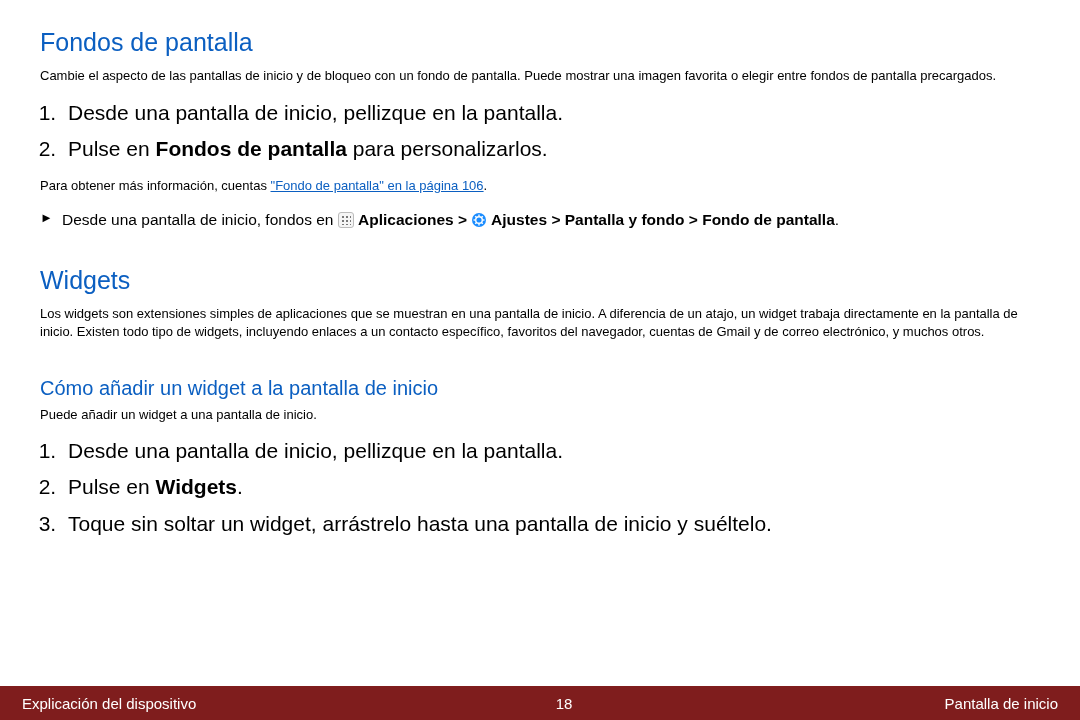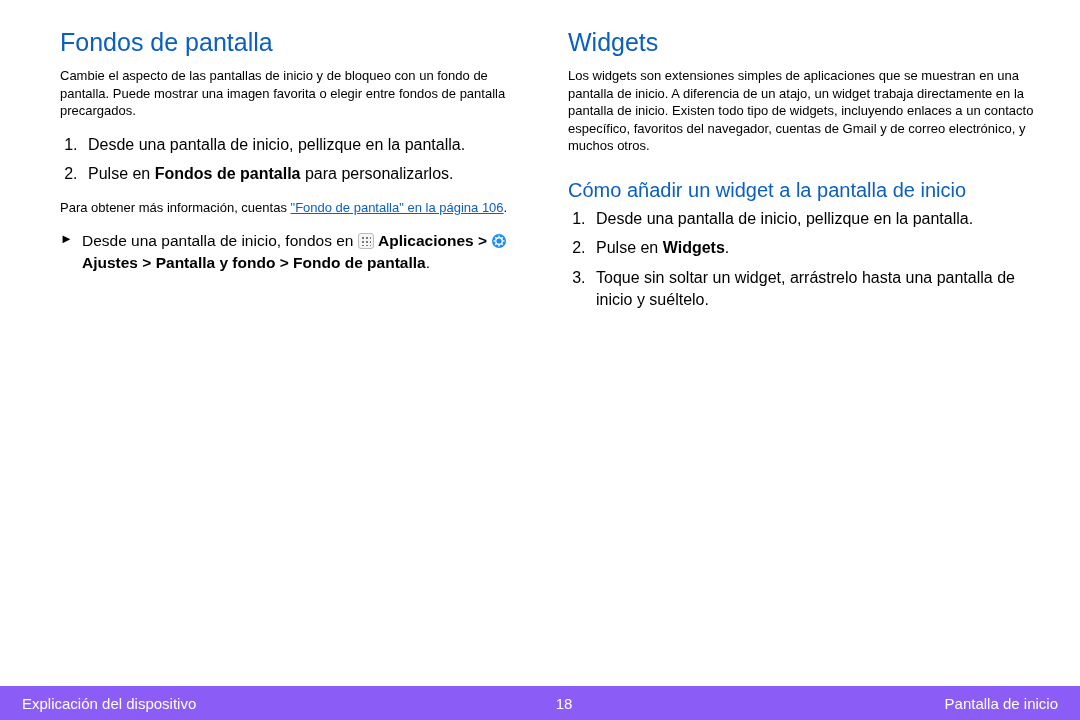--- a/index.html
+++ b/index.html
@@ -1,24 +1,24 @@
 <!DOCTYPE html>
 <html><head>
 <meta charset="utf-8">
 <style>
   * { box-sizing: border-box; margin: 0; padding: 0; }
   html, body { width: 1080px; height: 720px; font-family: Arial, Helvetica, sans-serif; background: #fff; color: #000; }
   .page { width: 1080px; height: 720px; position: relative; }
-  .content { display: flex; padding: 28px 40px 0 60px; gap: 36px; }
+  .content { display: flex; padding: 28px 40px 0 40px; gap: 36px; flex-direction: column; }
   .col { flex: 1; min-width: 0; }
   h1 { color: #0b5fc1; font-size: 25px; font-weight: 400; margin-bottom: 10px; }
-  h2 { color: #0b5fc1; font-size: 20px; font-weight: 400; margin-top: 24px; margin-bottom: 6px; }
+  h2 { color: #0b5fc1; font-size: 20px; font-weight: 400; margin-top: 36px; margin-bottom: 6px; }
   p { font-size: 13px; line-height: 1.35; margin-bottom: 14px; }
   ol { padding-left: 22px; margin-bottom: 14px; }
-  ol li { font-size: 16px; line-height: 1.35; padding-left: 6px; margin-bottom: 8px; }
+  ol li { font-size: 21px; line-height: 1.35; padding-left: 6px; margin-bottom: 8px; }
   .arrow-list { list-style: none; padding-left: 22px; }
   .arrow-list li { position: relative; font-size: 15.5px; line-height: 1.4; }
   .arrow-list li::before { content: "►"; position: absolute; left: -22px; top: 0; font-size: 13px; }
   .link { color: #0b5fc1; text-decoration: underline; cursor: pointer; }
   b { font-weight: 700; }
   .icon-apps {
     display: inline-block; width: 16px; height: 16px; border: 1px solid #bbb; border-radius: 3px;
     vertical-align: -3px; position: relative; background: #f5f5f5;
   }
   .icon-apps::before {
@@ -36,21 +36,21 @@
     background-size: 4px 4px;
     background-position: 0 0, 4px 0, 8px 0, 0 4px, 4px 4px, 8px 4px, 0 8px, 4px 8px, 8px 8px;
     background-repeat: no-repeat;
   }
   .icon-gear {
     display: inline-block; width: 16px; height: 16px; vertical-align: -3px;
   }
   .icon-gear svg { width: 16px; height: 16px; }
   .footer {
     position: absolute; left: 0; right: 0; bottom: 0; height: 34px;
-    background: #8b5cf6; color: #fff; display: flex; align-items: center;
+    background: #7f1d1d; color: #fff; display: flex; align-items: center;
     justify-content: space-between; padding: 0 22px; font-size: 15px;
   }
   .footer-center { position: absolute; left: 50%; transform: translateX(-50%); margin-left: 24px; }
 </style>
 </head>
 <body>
 
 <div class="page">
   <div class="content">
 
@@ -84,20 +84,21 @@
                 </g>
               </svg></span><b> Ajustes</b><b> &gt; </b><b>Pantalla y fondo</b><b> &gt; </b><b>Fondo de pantalla</b><span>.</span>
         </li>
       </ul>
     </div>
 
     <div class="col">
       <h1>Widgets</h1>
       <p>Los widgets son extensiones simples de aplicaciones que se muestran en una pantalla de inicio. A diferencia de un atajo, un widget trabaja directamente en la pantalla de inicio. Existen todo tipo de widgets, incluyendo enlaces a un contacto específico, favoritos del navegador, cuentas de Gmail y de correo electrónico, y muchos otros.</p>
       <h2>Cómo añadir un widget a la pantalla de inicio</h2>
+      <p>Puede añadir un widget a una pantalla de inicio.</p>
       <ol>
         <li>Desde una pantalla de inicio, pellizque en la pantalla.</li>
         <li>
           <span>Pulse en </span><b>Widgets</b><span>.</span>
         </li>
         <li>Toque sin soltar un widget, arrástrelo hasta una pantalla de inicio y suéltelo.</li>
       </ol>
     </div>
 
   </div>

